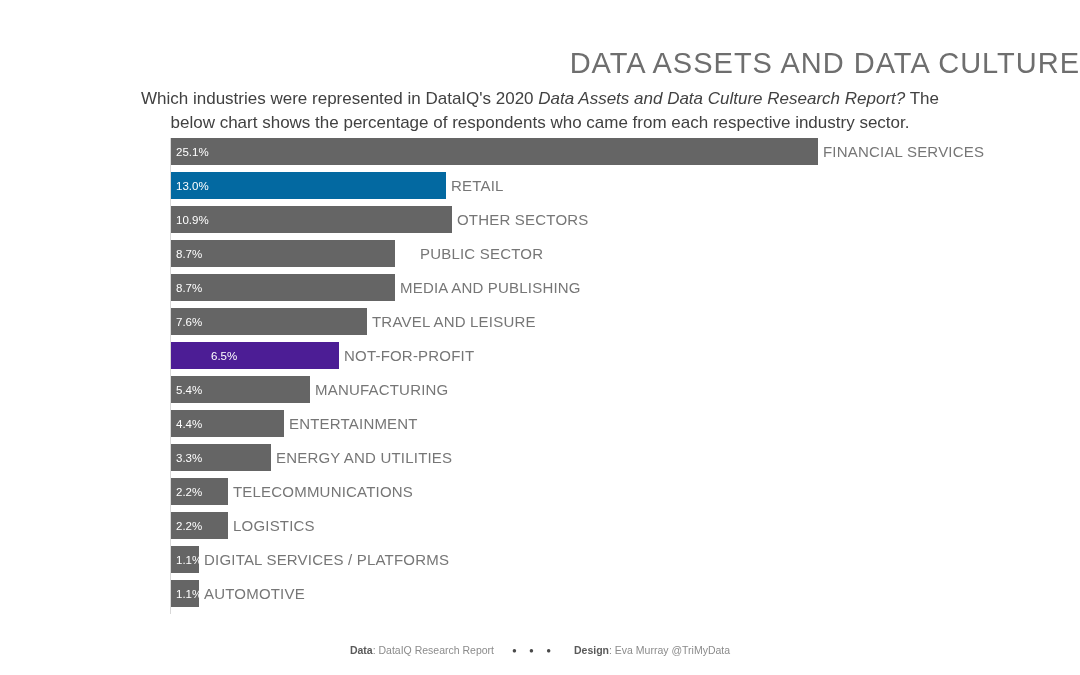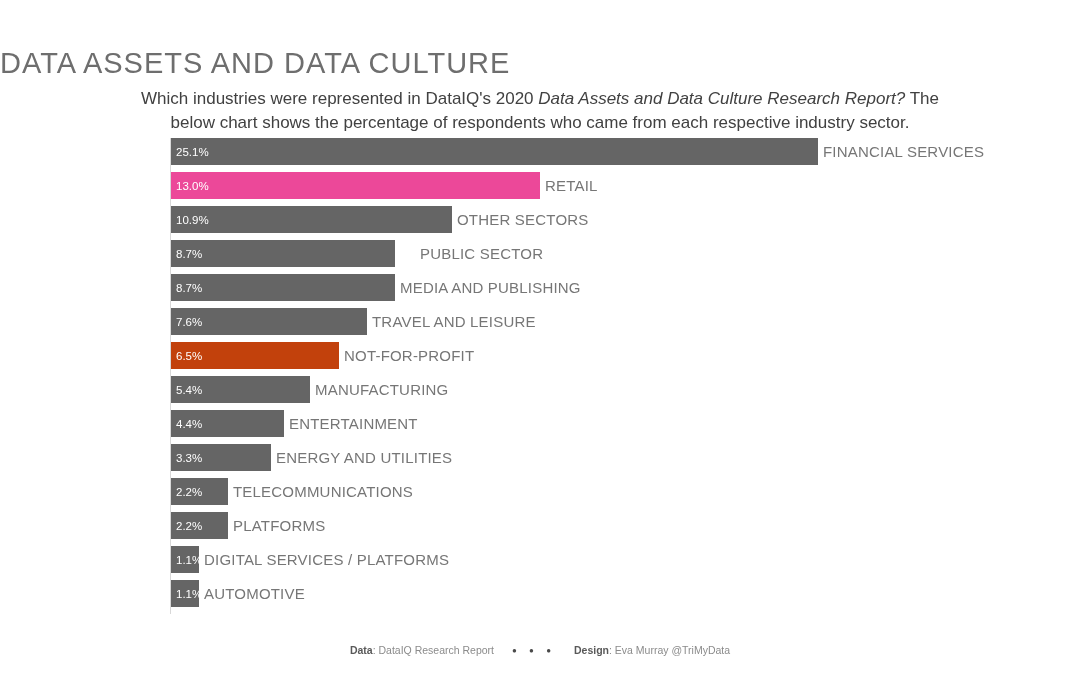--- a/index.html
+++ b/index.html
@@ -8,21 +8,21 @@
     background: #ffffff;
     font-family: "Liberation Sans", sans-serif;
     overflow: hidden;
     position: relative;
   }
   .page { position: absolute; inset: 0; }
 
   .title {
     position: absolute;
     top: 47px; left: 0; right: 0;
-    text-align: left;
+    text-align: right;
     font-size: 29px;
     font-weight: 400;
     letter-spacing: 1px;
     color: #6e6e6e;
   }
   .subtitle {
     position: absolute;
     top: 87px; left: 50%;
     transform: translateX(-50%);
     width: 800px;
@@ -93,21 +93,21 @@
   <p class="subtitle"><span>Which industries were represented in DataIQ's 2020 </span><span class="italic">Data Assets and Data Culture Research Report?</span><span> The below chart shows the percentage of respondents who came from each respective industry sector.</span></p>
 
   <div class="chart">
       <div class="bar-row">
         <div class="bar" style="width: 647px; background: rgb(101, 101, 101);">
           <span class="bar-value" style="color: rgb(255, 255, 255);">25.1%</span>
         </div>
         <span class="bar-label" style="color: rgb(118, 118, 118);">FINANCIAL SERVICES</span>
       </div>
       <div class="bar-row">
-        <div class="bar" style="width: 369px; background: #ec4899;">
+        <div class="bar" style="width: 275px; background: #0369a1;">
           <span class="bar-value" style="color: rgb(255, 255, 255);">13.0%</span>
         </div>
         <span class="bar-label" style="color: rgb(118, 118, 118);">RETAIL</span>
       </div>
       <div class="bar-row">
         <div class="bar" style="width: 281px; background: rgb(101, 101, 101);">
           <span class="bar-value" style="color: rgb(255, 255, 255);">10.9%</span>
         </div>
         <span class="bar-label" style="color: rgb(118, 118, 118);">OTHER SECTORS</span>
       </div>
@@ -123,21 +123,21 @@
         </div>
         <span class="bar-label" style="color: rgb(118, 118, 118);">MEDIA AND PUBLISHING</span>
       </div>
       <div class="bar-row">
         <div class="bar" style="width: 196px; background: rgb(101, 101, 101);">
           <span class="bar-value" style="color: rgb(255, 255, 255);">7.6%</span>
         </div>
         <span class="bar-label" style="color: rgb(118, 118, 118);">TRAVEL AND LEISURE</span>
       </div>
       <div class="bar-row">
-        <div class="bar" style="width: 168px; background: #c2410c;">
+        <div class="bar" style="width: 168px; background: #4c1d95; padding-left: 35px;">
           <span class="bar-value" style="color: rgb(255, 255, 255);">6.5%</span>
         </div>
         <span class="bar-label" style="color: rgb(118, 118, 118);">NOT-FOR-PROFIT</span>
       </div>
       <div class="bar-row">
         <div class="bar" style="width: 139px; background: rgb(101, 101, 101);">
           <span class="bar-value" style="color: rgb(255, 255, 255);">5.4%</span>
         </div>
         <span class="bar-label" style="color: rgb(118, 118, 118);">MANUFACTURING</span>
       </div>
@@ -156,21 +156,21 @@
       <div class="bar-row">
         <div class="bar" style="width: 57px; background: rgb(101, 101, 101);">
           <span class="bar-value" style="color: rgb(255, 255, 255);">2.2%</span>
         </div>
         <span class="bar-label" style="color: rgb(118, 118, 118);">TELECOMMUNICATIONS</span>
       </div>
       <div class="bar-row">
         <div class="bar" style="width: 57px; background: rgb(101, 101, 101);">
           <span class="bar-value" style="color: rgb(255, 255, 255);">2.2%</span>
         </div>
-        <span class="bar-label" style="color: rgb(118, 118, 118);">PLATFORMS</span>
+        <span class="bar-label" style="color: rgb(118, 118, 118);">LOGISTICS</span>
       </div>
       <div class="bar-row">
         <div class="bar" style="width: 28px; background: rgb(101, 101, 101);">
           <span class="bar-value" style="color: rgb(255, 255, 255);">1.1%</span>
         </div>
         <span class="bar-label" style="color: rgb(118, 118, 118);">DIGITAL SERVICES / PLATFORMS</span>
       </div>
       <div class="bar-row">
         <div class="bar" style="width: 28px; background: rgb(101, 101, 101);">
           <span class="bar-value" style="color: rgb(255, 255, 255);">1.1%</span>

